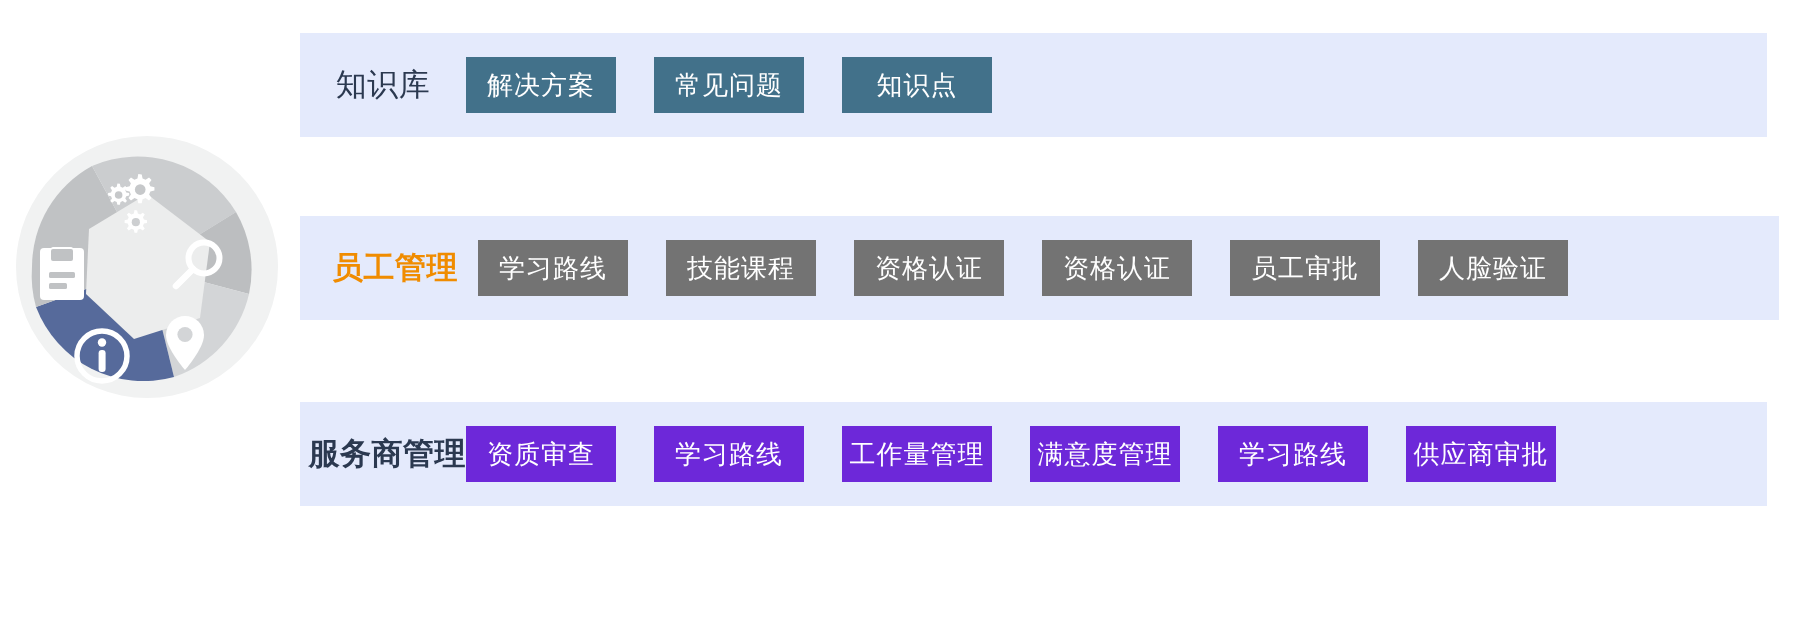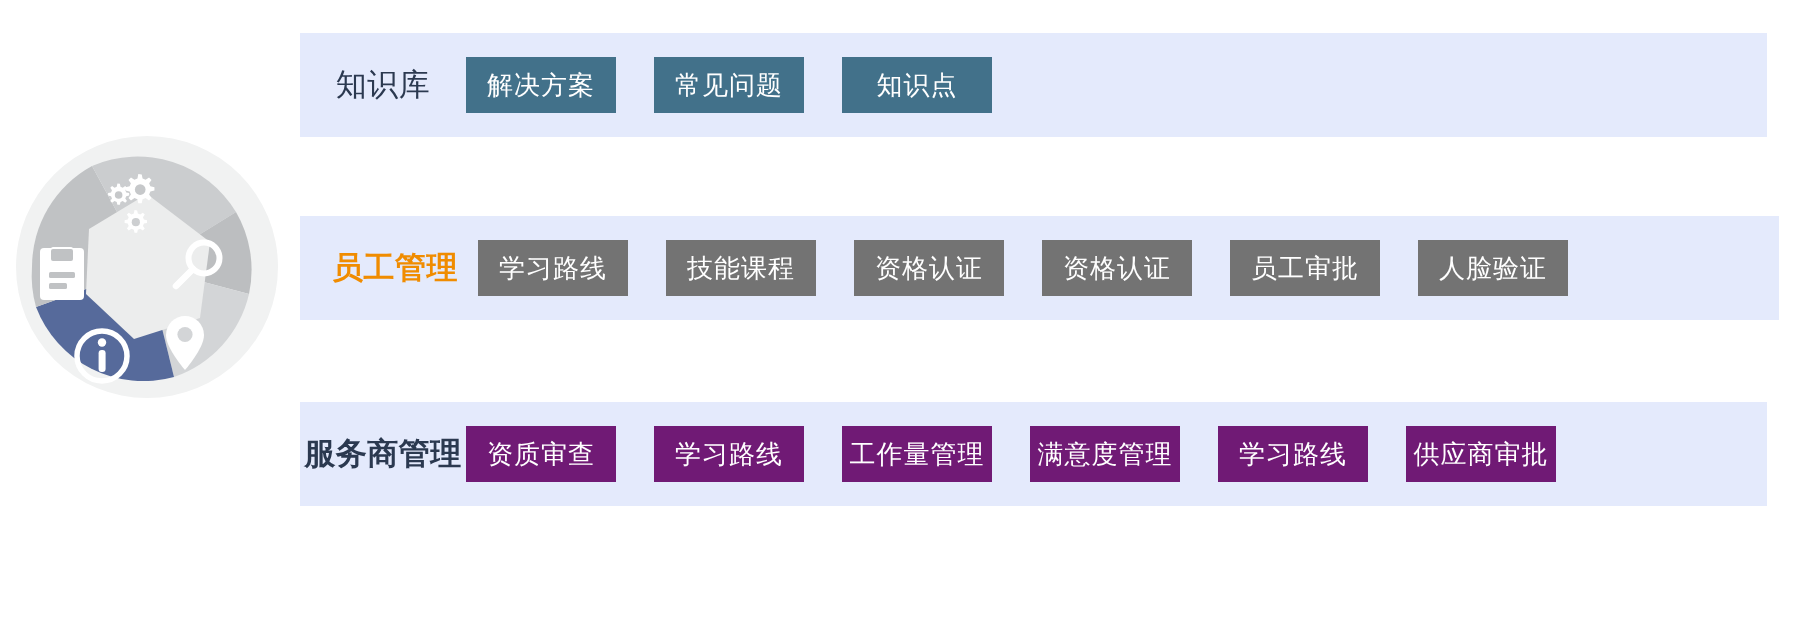--- a/index.html
+++ b/index.html
@@ -71,22 +71,22 @@
   #row-knowledge .row-label { font-size: 31px; color: #2b3950; font-weight: normal; }
   #row-knowledge .chip { background: #42718a; }
 
   
   #row-staff { top: 216px; height: 104px; padding-left: 12px; }
   #row-staff .row-label { font-size: 31px; color: #f08c00; font-weight: bold; }
   #row-staff .chip { background: #737373; }
 
   
   #row-vendor { top: 402px; height: 104px; }
-  #row-vendor .row-label { font-size: 31px; color: #2b3950; font-weight: bold; }
-  #row-vendor .chip { background: #701a75; }
+  #row-vendor .row-label { font-size: 31px; color: #2b3950; font-weight: bold; text-align: right; }
+  #row-vendor .chip { background: #6d28d9; }
 
   
   #row-knowledge .chip { width: 150px; }
   #row-staff .chip { width: 150px; }
   #row-vendor .chip { width: 150px; }
 </style>
 </head>
 <body>
 
 <div id="canvas">

